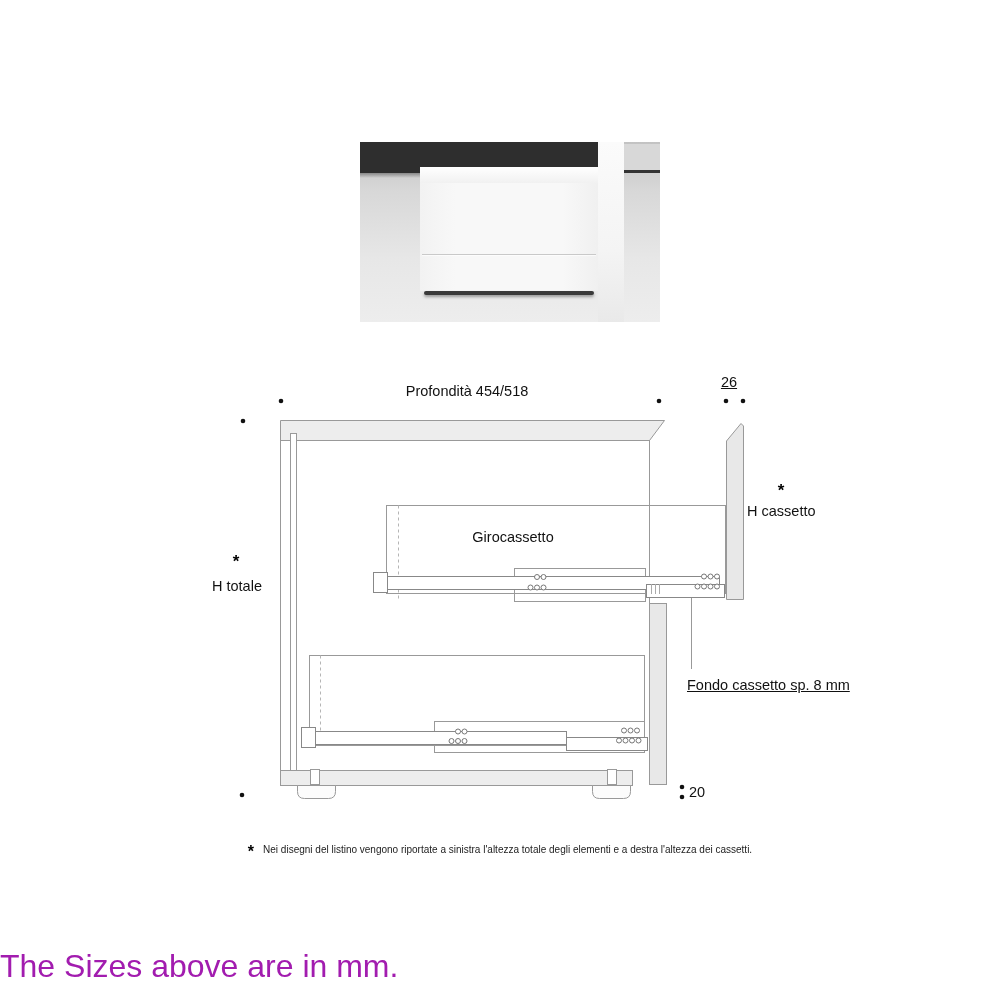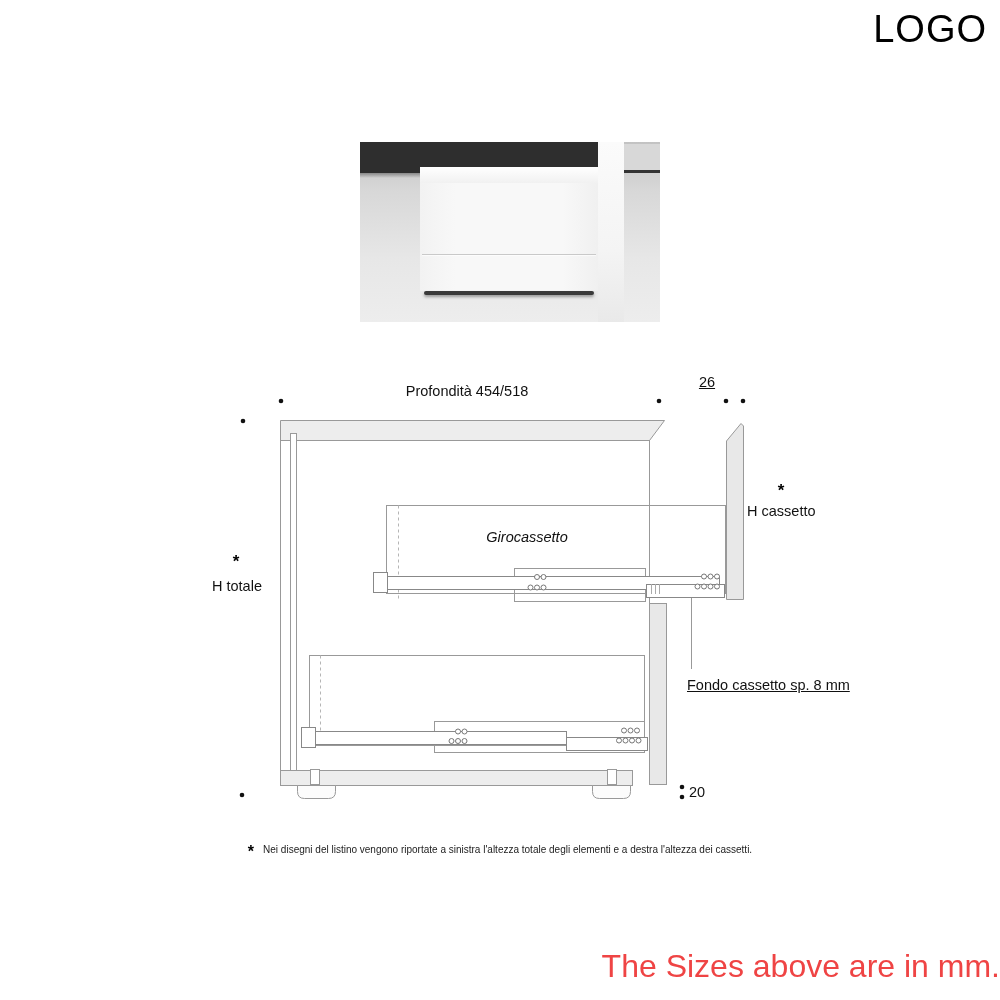--- a/index.html
+++ b/index.html
@@ -41,29 +41,28 @@
   
   .footnote{
     position:absolute;left:0;right:0;top:843px;
     display:flex;justify-content:center;align-items:flex-start;gap:9px;
   }
   .footnote .marker{font-size:16px;font-weight:bold;line-height:1.1;color:#000;}
   .footnote .ftext{font-size:10px;color:#222;line-height:1.3;}
   
   .units-note{
     position:absolute;left:0;right:0;top:948px;
-    text-align:right;font-size:32px;color:#ef4444;
+    text-align:left;font-size:32px;color:#a21caf;
   }
 </style>
 </head>
 <body>
 
 <div class="page">
 
-  <div class="logo">LOGO</div>
 
   <div class="photo">
     <div class="wall"></div>
     <div class="wall-shadow"></div>
     <div class="white-strip"></div>
     <div class="right-box"></div>
     <div class="right-box-shadow"></div>
     <div class="nightstand">
       <div class="ns-top"></div>
       <div class="ns-front"></div>
@@ -157,26 +156,26 @@
         <circle cx="726" cy="401" r="2.3"></circle>
         <circle cx="743" cy="401" r="2.3"></circle>
         <circle cx="243" cy="421" r="2.3"></circle>
         <circle cx="242" cy="795" r="2.3"></circle>
         <circle cx="682" cy="787" r="2.3"></circle>
         <circle cx="682" cy="797" r="2.3"></circle>
       </g>
     </svg>
 
     <div class="dlabel center" style="left:357px;top:383px;width:220px;">Profondità 454/518</div>
-    <div class="dlabel center" style="left:692px;top:374px;width:30px;text-decoration:underline;">26</div>
+    <div class="dlabel center" style="left:714px;top:374px;width:30px;text-decoration:underline;">26</div>
     <div class="star" style="left:772px;top:481px;width:18px;">*</div>
     <div class="dlabel" style="left:747px;top:503px;text-align:center;">H cassetto</div>
     <div class="star" style="left:227px;top:552px;width:18px;">*</div>
     <div class="dlabel center" style="left:195px;top:578px;width:84px;">H totale</div>
-    <div class="dlabel center" style="left:447px;top:529px;width:160px;font-style:italic;">Girocassetto</div>
+    <div class="dlabel center" style="left:433px;top:529px;width:160px;">Girocassetto</div>
     <div class="dlabel" style="left:687px;top:677px;text-decoration:underline;">Fondo cassetto sp. 8 mm</div>
     <div class="dlabel" style="left:689px;top:784px;">20</div>
   </div>
 
   <div class="footnote">
     <span class="marker">*</span>
     <span class="ftext">Nei disegni del listino vengono riportate a sinistra l'altezza totale degli elementi e a destra l'altezza dei cassetti.</span>
   </div>
 
   <div class="units-note">The Sizes above are in mm.</div>

